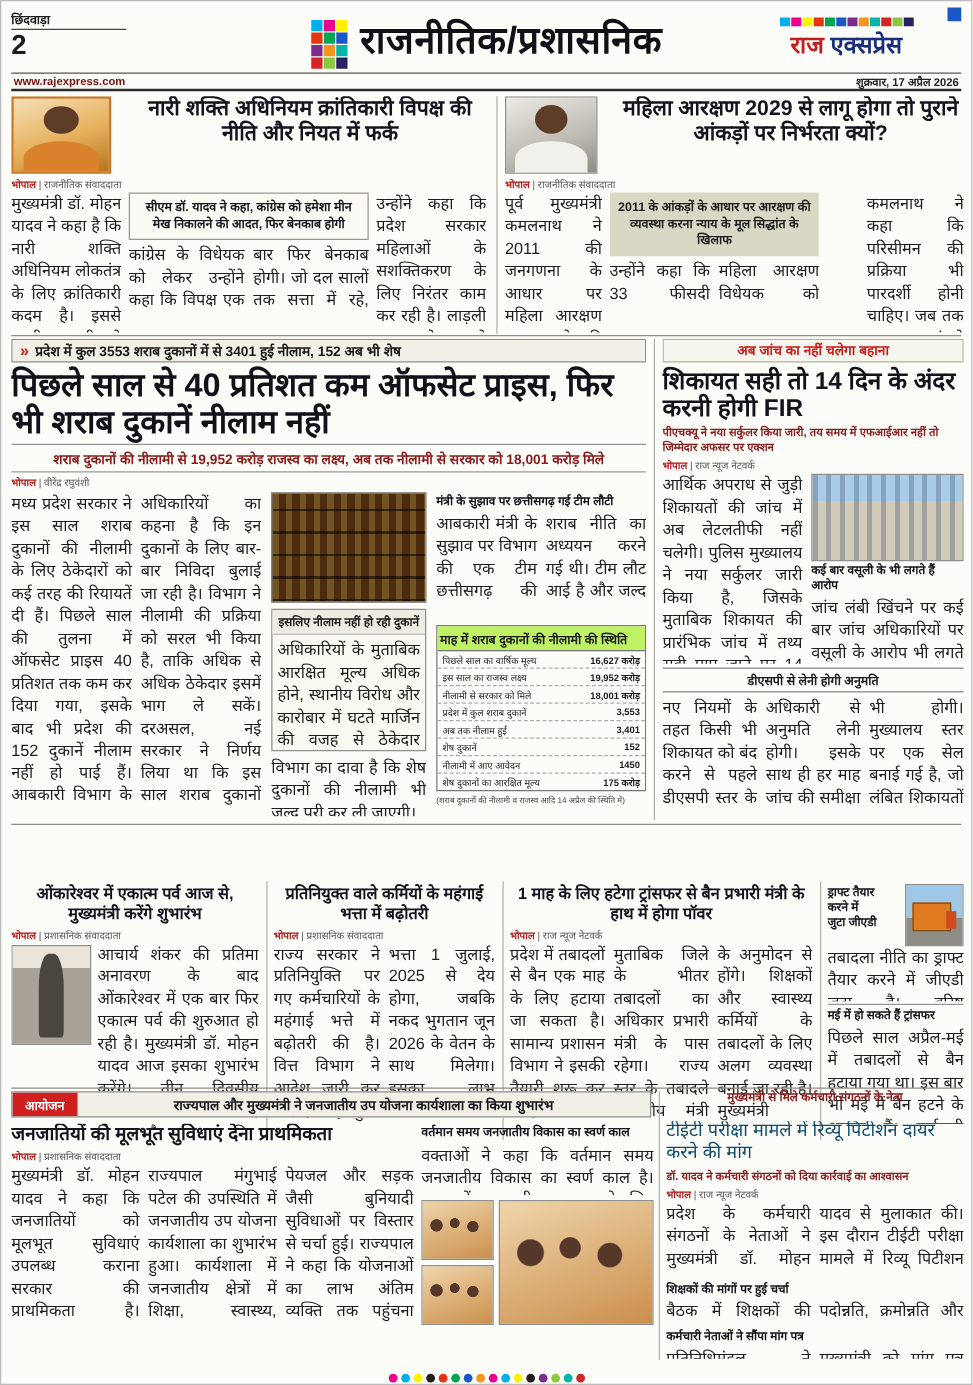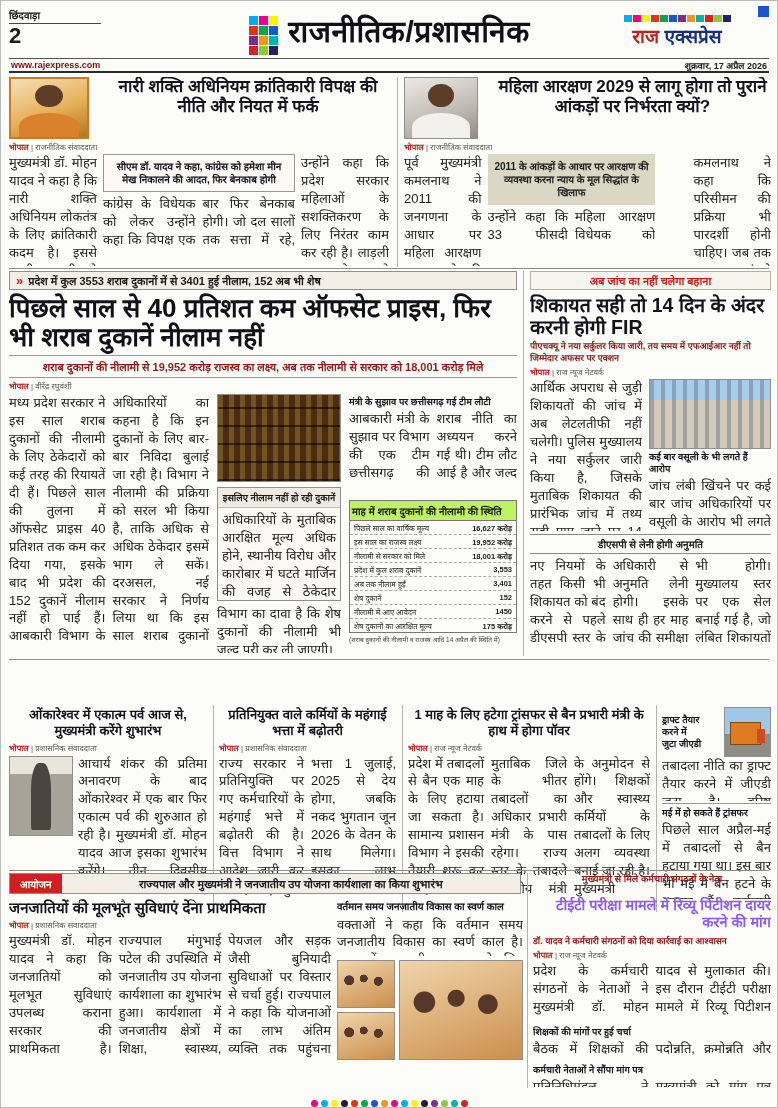--- a/index.html
+++ b/index.html
@@ -80,30 +80,30 @@
   .fir-kicker { border:1px solid #b5b2a0; background:#f7f6ee; color:#c41e1e; font-weight:bold; font-size:11px; text-align:center; height:19px; line-height:18px; overflow:hidden; }
   .fir-headline { font-size:19.5px; line-height:1.15; font-weight:bold; color:#13131c; margin:4px 0 2px; }
   .fir-sub { font-size:9px; line-height:1.3; margin-bottom:2px; }
   .fir-cols { display:flex; gap:7px; height:152px; margin-top:2px; }
   .dsp-band { font-weight:bold; font-size:10px; text-align:center; border-top:1px solid #888; border-bottom:1px solid #888; padding:2px 0; margin:3px 0; }
 
   
   .row-three { position:absolute; top:660px; left:8px; right:26px; height:207px;margin-top:44px; }
   .h-mid { font-weight:bold; font-size:13px; line-height:1.25; color:#14141f; text-align:center; }
   .float-ph { float:left; margin:1px 5px 2px 0; }
-  .side-top { display:flex; gap:22px; align-items:center; }
+  .side-top { display:flex; gap:22px; align-items:flex-start; }
 
   
   .row-bottom { position:absolute; top:872px; left:8px; right:8px; height:215px; }
   .band { position:absolute; left:0; top:0; width:512px; height:21px; display:flex; align-items:center; border:1px solid #8f8f8f; background:#f1efe6; overflow:hidden; }
   .band-label { background:#cf1f1f; color:#fff; font-weight:bold; font-size:10px; padding:3px 10px; height:100%; display:flex; align-items:center; }
   .band-title { flex:1; text-align:center; font-weight:bold; font-size:11px; color:#17171f; }
   .tet-kicker { position:absolute; left:524px; top:0; width:238px; text-align:center; font-size:9.5px; line-height:1.2; }
   .h-tribal { font-weight:bold; font-size:15px; color:#14141f; line-height:1.2; }
-  .h-tet { font-weight:bold; font-size:14.5px; line-height:1.2; color:#8b5cf6;text-align:right; }
+  .h-tet { font-weight:normal; font-size:14.5px; line-height:1.2; color:#0c4a6e; }
 
   
   .footer { position:absolute; left:0; right:0; top:1092px; display:flex; justify-content:center; gap:3px; align-items:center; }
   .dots span { width:7px; height:7px; border-radius:50%; display:inline-block; margin:0 1.5px; }
 </style>
 </head>
 <body>
 
 <div class="page">
 

